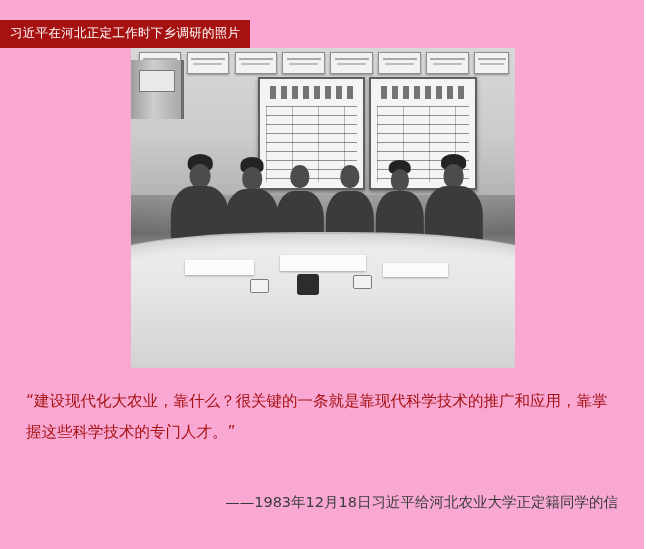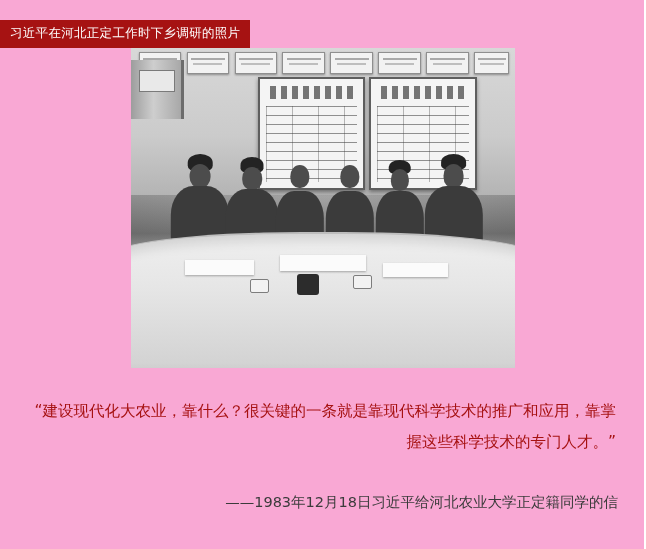--- a/index.html
+++ b/index.html
@@ -168,22 +168,21 @@
   
   .quote {
     position: absolute;
     left: 26px;
     top: 386px;
     width: 590px;
     color: #a61212;
     font-size: 15.5px;
     line-height: 31px;
     font-family: "DejaVu Sans", sans-serif;
-    text-align: right;
-    margin-top: 10px;
+    text-align: left;
   }
   .attrib {
     position: absolute;
     right: 26px;
     top: 492px;
     color: #3b3b3b;
     font-size: 14.5px;
     line-height: 20px;
     font-family: "DejaVu Sans", sans-serif;
     white-space: nowrap;

